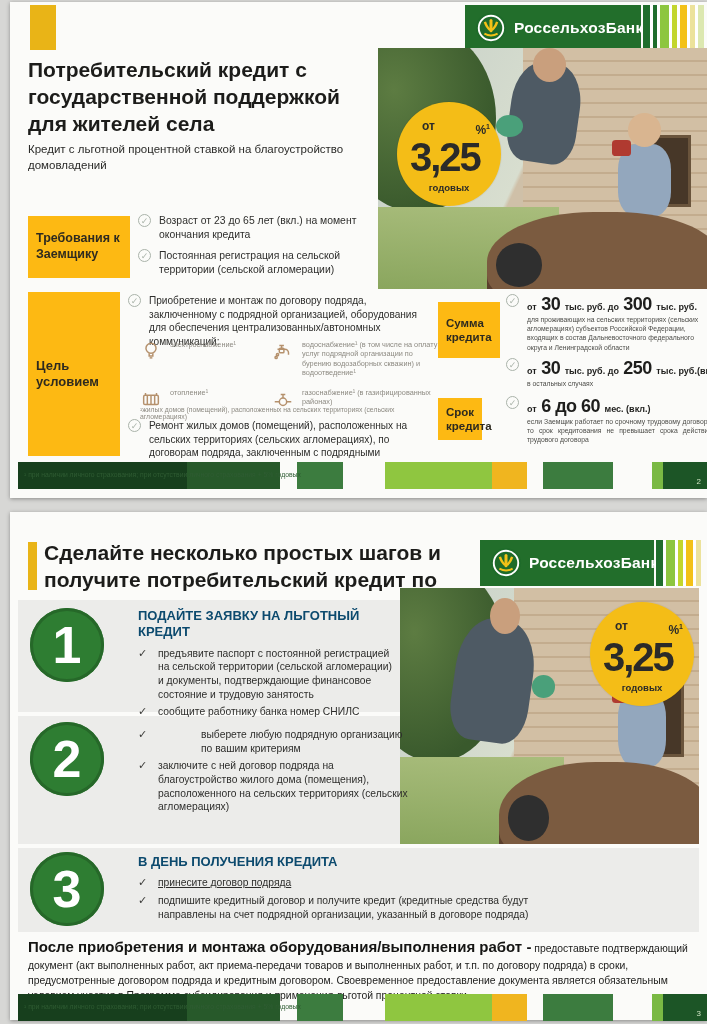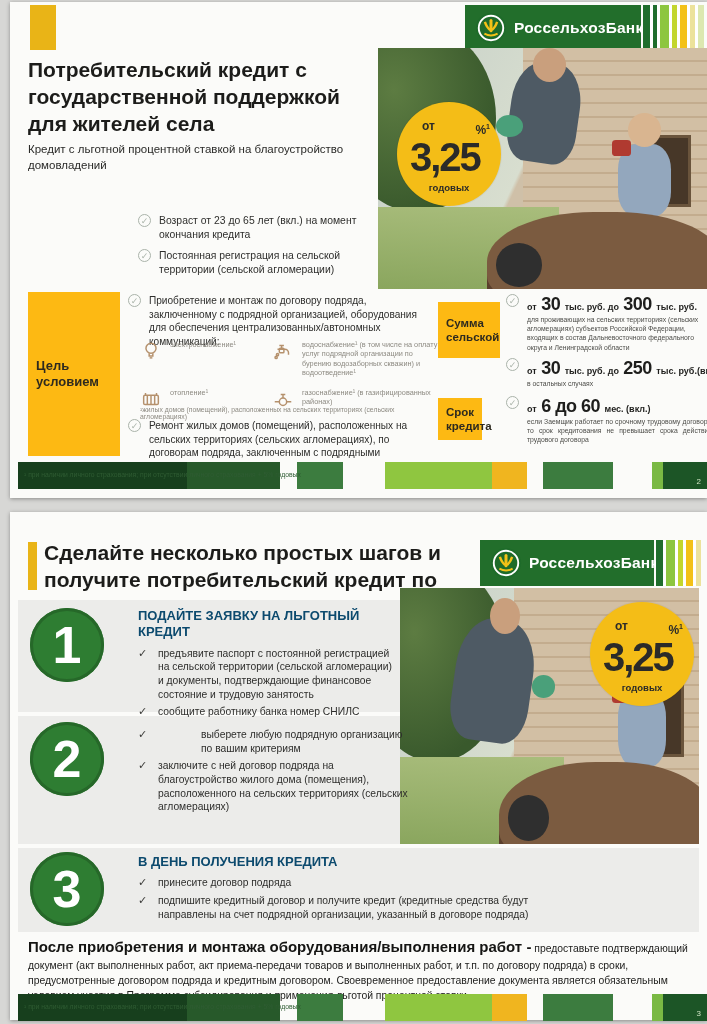--- a/index.html
+++ b/index.html
@@ -164,20 +164,21 @@
     <div class="ph-wheel"></div>
   </div>
 
   <div class="rate-circle" style="left:387px;top:100px;">
     <span class="rc-from">от</span>
     <span class="rc-val">3,25</span>
     <span class="rc-pct"><i style="font-style:normal">%</i><sup>1</sup></span>
     <span class="rc-suf">годовых</span>
   </div>
 
+  <div class="abs ybox" style="left:18px;top:214px;width:102px;height:62px;font-size:12.5px;">Требования к Заемщику</div>
   <div class="abs" style="left:128px;top:212px;width:236px;display:flex;flex-direction:column;gap:7px;">
     <div class="brow">
       <span class="ckc">✓</span>
       <span class="btxt">Возраст от 23 до 65 лет (вкл.) на момент окончания кредита</span>
     </div>
     <div class="brow">
       <span class="ckc">✓</span>
       <span class="btxt">Постоянная регистрация на сельской территории (сельской агломерации)</span>
     </div>
   </div>
@@ -231,21 +232,21 @@
     </div>
   </div>
 
   <div class="abs ufoot" style="left:130px;top:404px;width:300px;">¹жилых домов (помещений), расположенных на сельских территориях (сельских агломерациях)</div>
 
   <div class="abs brow" style="left:118px;top:417px;width:308px;">
     <span class="ckc">✓</span>
     <span class="btxt" style="font-size:10.1px;">Ремонт жилых домов (помещений), расположенных на сельских территориях (сельских агломерациях), по договорам подряда, заключенным с подрядными организациями</span>
   </div>
 
-  <div class="abs ybox" style="left:428px;top:300px;width:62px;height:56px;font-size:11.5px;">Сумма сельской</div>
+  <div class="abs ybox" style="left:428px;top:300px;width:62px;height:56px;font-size:11.5px;">Сумма кредита</div>
   <div class="abs" style="left:496px;top:292px;width:200px;">
     <div class="brow">
       <span class="ckc">✓</span>
       <div>
         <div class="num-line">
           <span class="sm">от</span>
           <span class="lg">30</span>
           <span class="sm">тыс. руб. до</span>
           <span class="lg">300</span>
           <span class="sm">тыс. руб.</span>
@@ -386,21 +387,21 @@
   </div>
 
   <div class="abs step-circle" style="left:20px;top:340px;">
       <span>3</span>
     </div>
   <div class="abs" style="left:128px;top:342px;width:440px;">
     <div class="step-heading">В ДЕНЬ ПОЛУЧЕНИЯ КРЕДИТА</div>
     <div style="margin-top:6px;">
       <div class="srow">
         <span class="stepck">✓</span>
-        <span class="stxt" style="width:420px;">принесите договор подряда</span>
+        <span class="stxt" style="width:420px;text-decoration:underline;">принесите договор подряда</span>
       </div>
       <div class="srow">
         <span class="stepck">✓</span>
         <span class="stxt" style="width:420px;">подпишите кредитный договор и получите кредит (кредитные средства будут направлены на счет подрядной организации, указанный в договоре подряда)</span>
       </div>
     </div>
   </div>
 
   <div class="abs closing" style="left:18px;top:424px;width:665px;">
     <b>После приобретения и монтажа оборудования/выполнения работ -</b>

